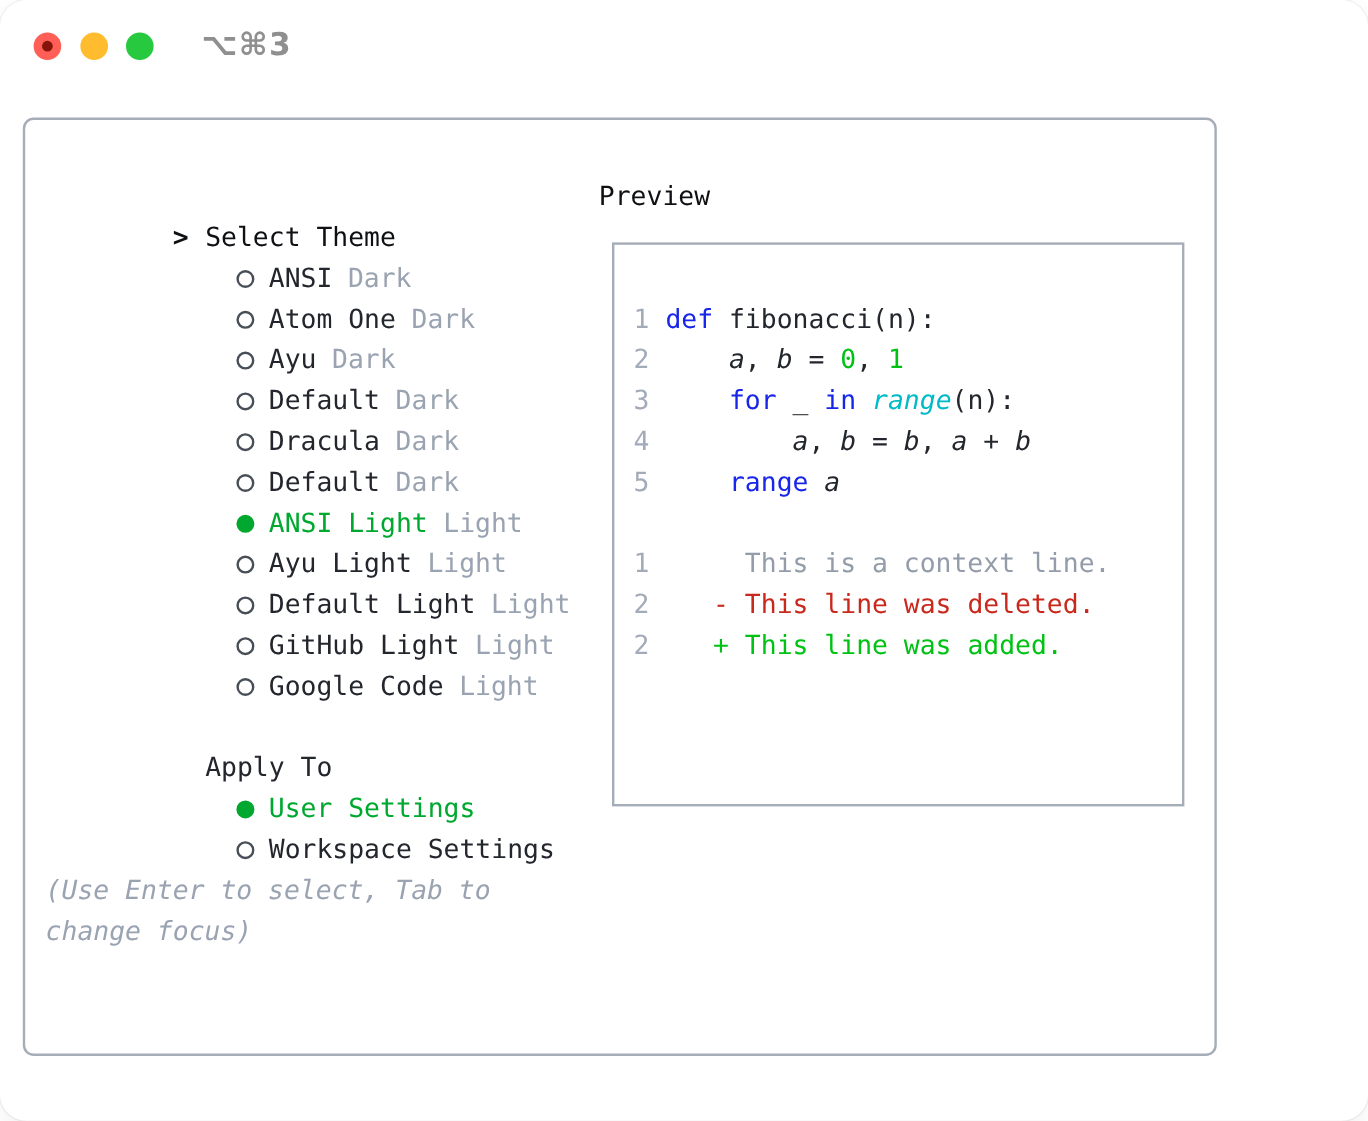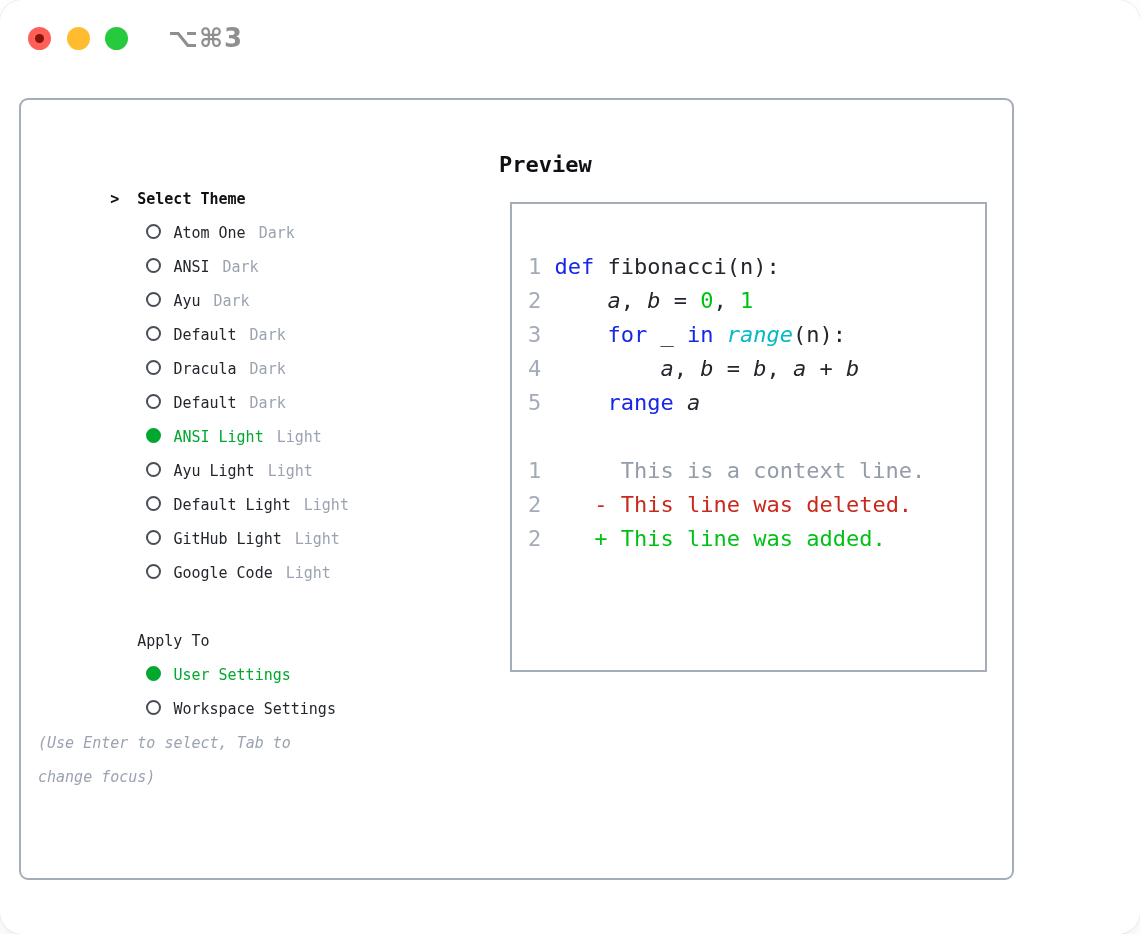--- a/index.html
+++ b/index.html
@@ -24,23 +24,23 @@
   .light.green{left:105px;background:var(--tgreen);}
   .win-title{position:absolute;left:168px;top:22px;font-family:"DejaVu Sans","Liberation Sans",sans-serif;
     font-size:26px;font-weight:bold;color:var(--titlegray);letter-spacing:1px;line-height:32px;}
 
   
   .panel{position:absolute;left:19px;top:98px;width:995px;height:782px;
     border:2px solid var(--border);border-radius:9px;background:#fff;}
 
   
   .left-col{position:absolute;left:17px;top:48px;width:450px;}
-  .row{height:34px;line-height:34px;font-size:15px;color:var(--dark);white-space:pre;}
+  .row{height:34px;line-height:34px;font-size:22px;color:var(--dark);white-space:pre;}
   .row.blank{height:34px;}
-  .h{font-weight:bold;color:var(--heading);}
+  .h{font-weight:normal;color:var(--heading);}
   .marker{display:inline-block;width:27px;}
   .prompt{font-weight:bold;color:var(--heading);}
   .radio{display:inline-block;width:15px;height:15px;border-radius:50%;
     border:2.5px solid #474e57;margin-right:12px;vertical-align:-1px;}
   .sel .radio{background:var(--green);border-color:var(--green);}
   .sel .name{color:var(--green);}
   .variant{color:var(--gray);margin-left:13px;}
   .indent{padding-left:27px;}
   .help .row{color:var(--gray);font-style:italic;}
 
@@ -77,24 +77,24 @@
 
     <div class="left-col">
 
       <div class="row">
         <span class="marker prompt">&gt;</span><span class="h">Select Theme</span>
       </div>
 
       <div>
 
       <div class="row item">
-            <span class="radio"></span><span class="name">Atom One</span><span class="variant">Dark</span>
+            <span class="radio"></span><span class="name">ANSI</span><span class="variant">Dark</span>
           </div>
           <div class="row item">
-            <span class="radio"></span><span class="name">ANSI</span><span class="variant">Dark</span>
+            <span class="radio"></span><span class="name">Atom One</span><span class="variant">Dark</span>
           </div>
           <div class="row item">
             <span class="radio"></span><span class="name">Ayu</span><span class="variant">Dark</span>
           </div>
           <div class="row item">
             <span class="radio"></span><span class="name">Default</span><span class="variant">Dark</span>
           </div>
           <div class="row item">
             <span class="radio"></span><span class="name">Dracula</span><span class="variant">Dark</span>
           </div>

